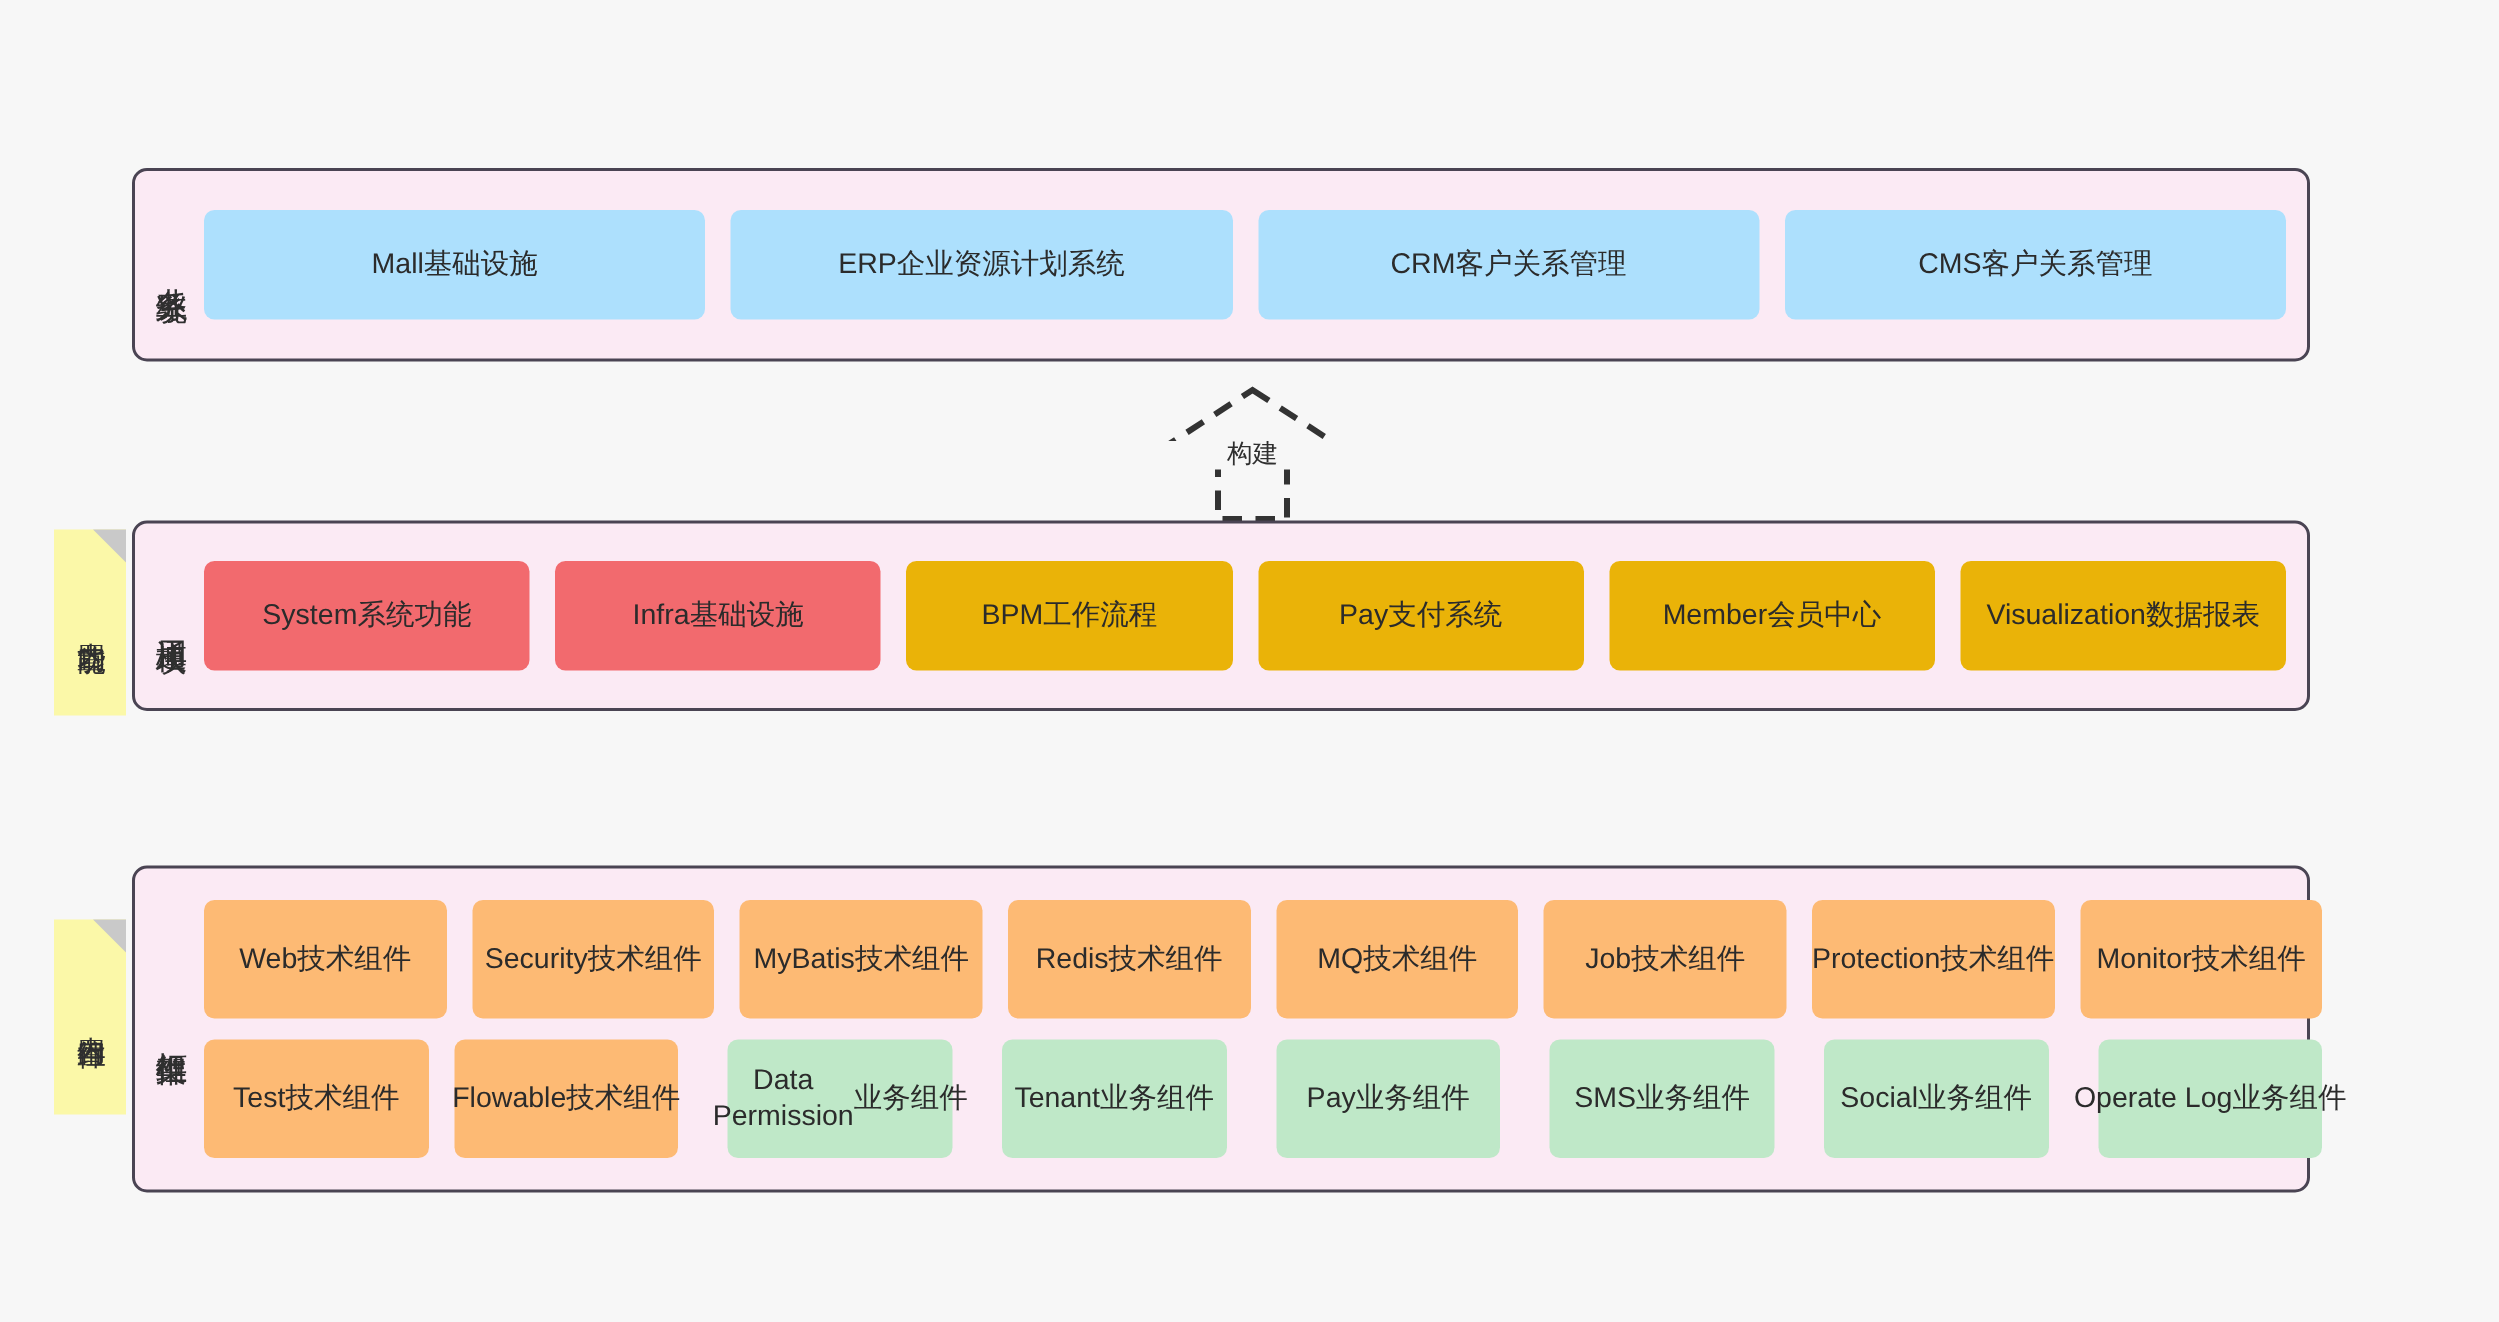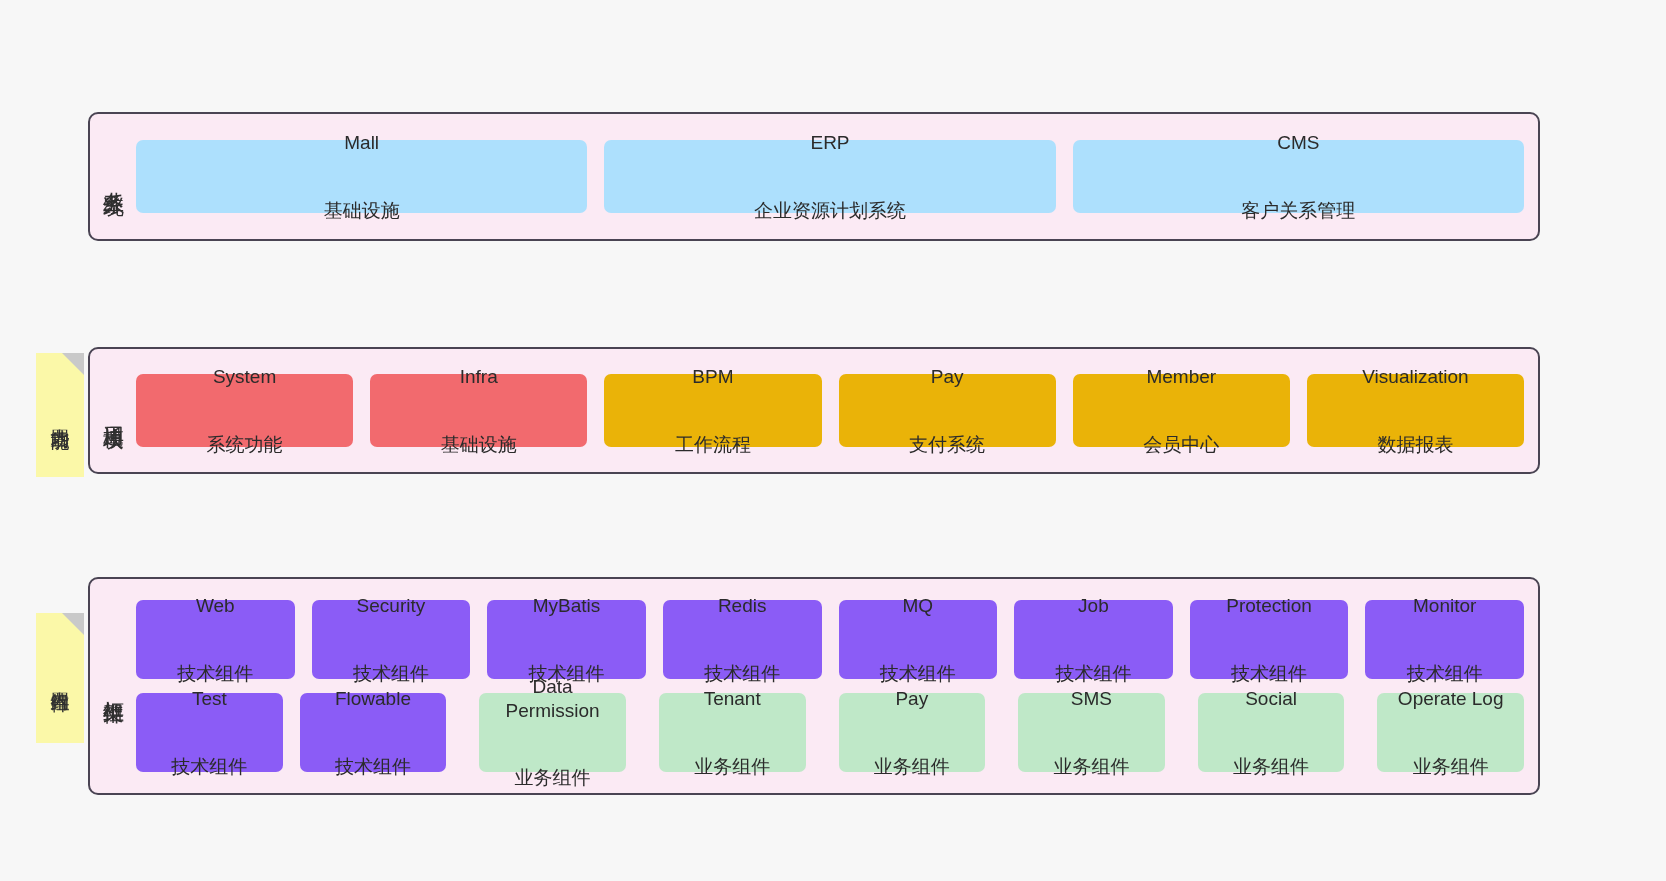--- a/index.html
+++ b/index.html
@@ -57,41 +57,40 @@
   .row {
     display: flex;
     gap: 17px;
     justify-content: flex-start;
   }
 
   
   .node {
     border-radius: 7px;
     display: flex;
-    flex-direction: column;
+    flex-direction: row;
     align-items: center;
     justify-content: center;
     text-align: center;
     font-size: 19px;
     line-height: 1.26;
     color: #2b2b2b;
     box-sizing: border-box;
     padding: 4px 6px;
     flex: 1 1 0;
     min-width: 0;
-    gap: 44px;
   }
   .node .en { white-space: nowrap; }
   .node .enwrap { white-space: normal; }
   .node .cn { white-space: nowrap; }
 
   .blue      { background: #ade0fd; }
   .red       { background: #f26a6e; }
   .pink      { background: #eab308; }
-  .green     { background: #8b5cf6; }
+  .green     { background: #fdba74; }
   .lightgreen{ background: #bfe8c8; margin-left: 16px; }
 
   
   #layer-business  { left: 88px;  top: 112px; width: 1452px; height: 129px; }
   #layer-common    { left: 88px;  top: 347px; width: 1452px; height: 127px; align-items: center; }
   #layer-framework { left: 88px;  top: 577px; width: 1452px; height: 218px; }
 
   #layer-business .node,
   #layer-common .node { height: 73px; }
   #layer-framework .node { height: 79px; }
@@ -158,27 +157,37 @@
       <div class="row">
         <div class="node blue">
           <span class="en">Mall</span>
           <span class="cn">基础设施</span>
         </div>
         <div class="node blue">
           <span class="en">ERP</span>
           <span class="cn">企业资源计划系统</span>
         </div>
         <div class="node blue">
+          <span class="en">CRM</span>
+          <span class="cn">客户关系管理</span>
+        </div>
+        <div class="node blue">
           <span class="en">CMS</span>
           <span class="cn">客户关系管理</span>
         </div>
       </div>
     </div>
   </div>
 
+  <div class="arrow" id="arrow-build">
+    <svg width="160" height="92" viewBox="0 0 160 92">
+      <path d="M 80 4 L 148 48 L 103 48 L 103 90 L 57 90 L 57 48 L 12 48 Z" fill="none" stroke="#333333" stroke-width="4" stroke-dasharray="13 9" stroke-linejoin="miter"></path>
+    </svg>
+    <div class="arrow-label">构建</div>
+  </div>
 
   <div class="note" id="note-builtin-function">
     <span class="fold"></span>
     <span>内置功能</span>
   </div>
 
   <div class="layer" id="layer-common">
     <div class="layer-title">通用模块</div>
     <div class="layer-body">
       <div class="row">

